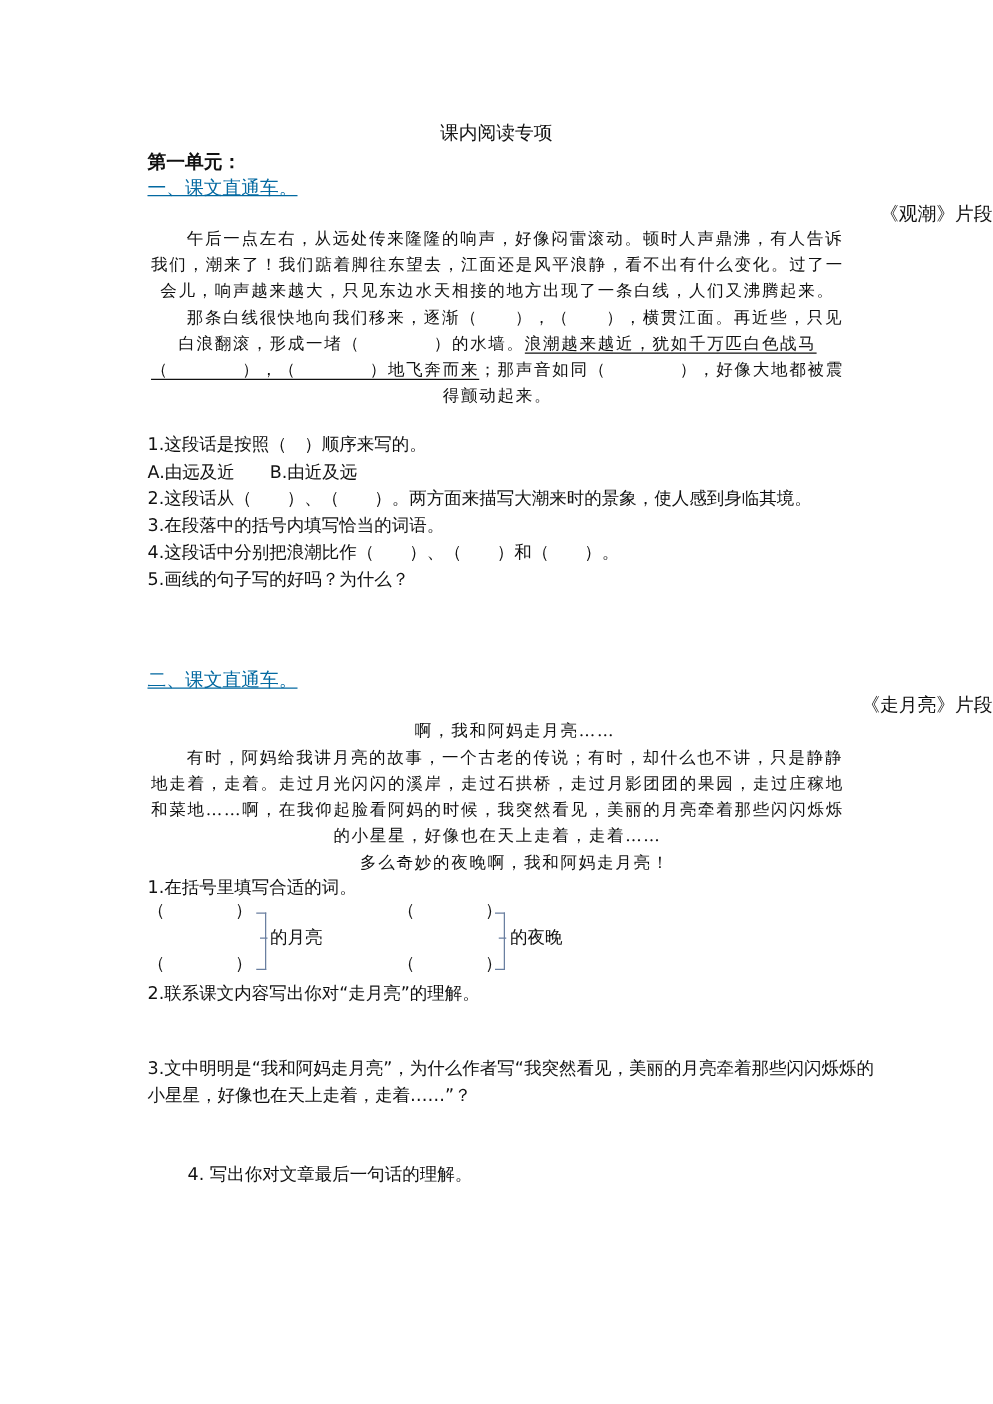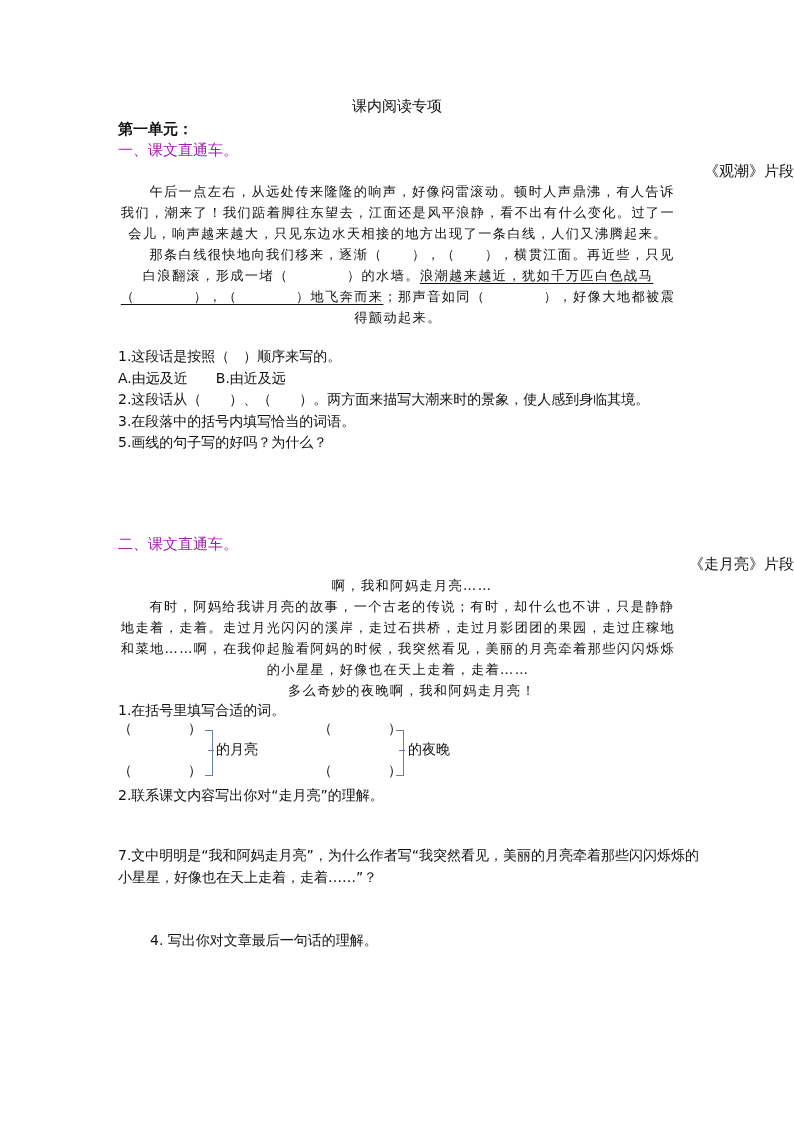--- a/index.html
+++ b/index.html
@@ -1,21 +1,21 @@
 <!DOCTYPE html>
 <html><head>
 <meta charset="utf-8">
 <style>
   html, body { margin: 0; padding: 0; background: #ffffff; }
   body { width: 794px; height: 1123px; position: relative; overflow: hidden;
          font-family: "DejaVu Sans", "Liberation Sans", sans-serif; color: #111; }
   .abs { position: absolute; white-space: nowrap; }
   .title { left: 0; width: 794px; text-align: center; top: 97px; font-size: 15px; font-weight: normal; }
   .unit { left: 118px; top: 120px; font-size: 15px; font-weight: bold; }
-  .sec { left: 118px; font-size: 15px; color: #a21caf; }
+  .sec { left: 118px; font-size: 15px; color: #0369a1; text-decoration: underline; }
   .ptitle { left: 0; width: 794px; text-align: right; font-size: 15px; }
   .para { left: 118px; width: 560px; font-family: "DejaVu Serif", "Liberation Serif", serif;
           font-size: 13.2px; line-height: 21px; white-space: normal; letter-spacing: 1.4px; }
   .para p { margin: 0; }
   .indent { text-indent: 28px; text-align: center; }
   .ul { text-decoration: underline; text-underline-offset: 3px; }
   .q { left: 118px; font-size: 14px; line-height: 21.5px; white-space: normal; width: 590px; }
   .q div { margin: 0; }
   .paren { position: absolute; font-size: 14px; }
   .brace { position: absolute; border: 1.2px solid #6a7fa0; border-left: none; width: 7px; }
@@ -34,20 +34,21 @@
 <div class="abs para" style="top:181px;">
   <p class="indent">午后一点左右，从远处传来隆隆的响声，好像闷雷滚动。顿时人声鼎沸，有人告诉我们，潮来了！我们踮着脚往东望去，江面还是风平浪静，看不出有什么变化。过了一会儿，响声越来越大，只见东边水天相接的地方出现了一条白线，人们又沸腾起来。</p>
   <p class="indent"><span>那条白线很快地向我们移来，逐渐（　　），（　　），横贯江面。再近些，只见白浪翻滚，形成一堵（　　　　）的水墙。</span><span class="ul">浪潮越来越近，犹如千万匹白色战马（　　　　），（　　　　）地飞奔而来</span><span>；那声音如同（　　　　），好像大地都被震得颤动起来。</span></p>
 </div>
 
 <div class="abs q" style="top:346px;">
   <div>1.这段话是按照（　）顺序来写的。</div>
   <div>A.由远及近　　B.由近及远</div>
   <div>2.这段话从（　　）、（　　）。两方面来描写大潮来时的景象，使人感到身临其境。</div>
   <div>3.在段落中的括号内填写恰当的词语。</div>
+  <div>4.这段话中分别把浪潮比作（　　）、（　　）和（　　）。</div>
   <div>5.画线的句子写的好吗？为什么？</div>
 </div>
 
 <div class="abs sec" style="top:535px;">二、课文直通车。</div>
 <div class="abs ptitle" style="top:555px;">《走月亮》片段</div>
 
 <div class="abs para" style="top:575px;">
   <p class="indent">啊，我和阿妈走月亮……</p>
   <p class="indent">有时，阿妈给我讲月亮的故事，一个古老的传说；有时，却什么也不讲，只是静静地走着，走着。走过月光闪闪的溪岸，走过石拱桥，走过月影团团的果园，走过庄稼地和菜地……啊，在我仰起脸看阿妈的时候，我突然看见，美丽的月亮牵着那些闪闪烁烁的小星星，好像也在天上走着，走着……</p>
   <p class="indent" style="text-indent:28px;">多么奇妙的夜晚啊，我和阿妈走月亮！</p>
@@ -61,14 +62,14 @@
 <div class="brace-tick" style="left:208px; top:750px;"></div>
 <div class="blabel" style="left:216px; top:741px;">的月亮</div>
 
 <div class="paren" style="left:318px; top:720px;">（　　　　）</div>
 <div class="paren" style="left:318px; top:762px;">（　　　　）</div>
 <div class="brace" style="left:396px; top:730px; height:44px;"></div>
 <div class="brace-tick" style="left:399px; top:750px;"></div>
 <div class="blabel" style="left:408px; top:741px;">的夜晚</div>
 
 <div class="abs q" style="top:785px;">2.联系课文内容写出你对“走月亮”的理解。</div>
-<div class="abs q" style="top:845px; width:585px;">7.文中明明是“我和阿妈走月亮”，为什么作者写“我突然看见，美丽的月亮牵着那些闪闪烁烁的小星星，好像也在天上走着，走着……”？</div>
+<div class="abs q" style="top:845px; width:585px;">3.文中明明是“我和阿妈走月亮”，为什么作者写“我突然看见，美丽的月亮牵着那些闪闪烁烁的小星星，好像也在天上走着，走着……”？</div>
 <div class="abs q" style="top:930px;margin-left:32px;">4. 写出你对文章最后一句话的理解。</div>
 
 </body></html>

